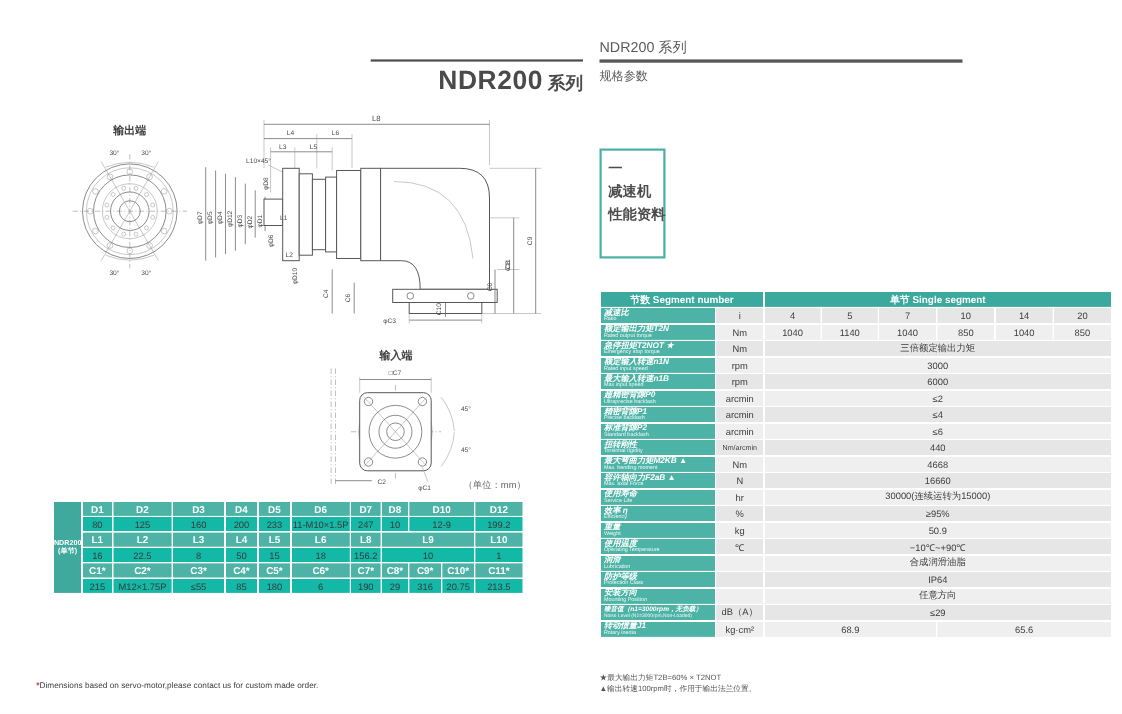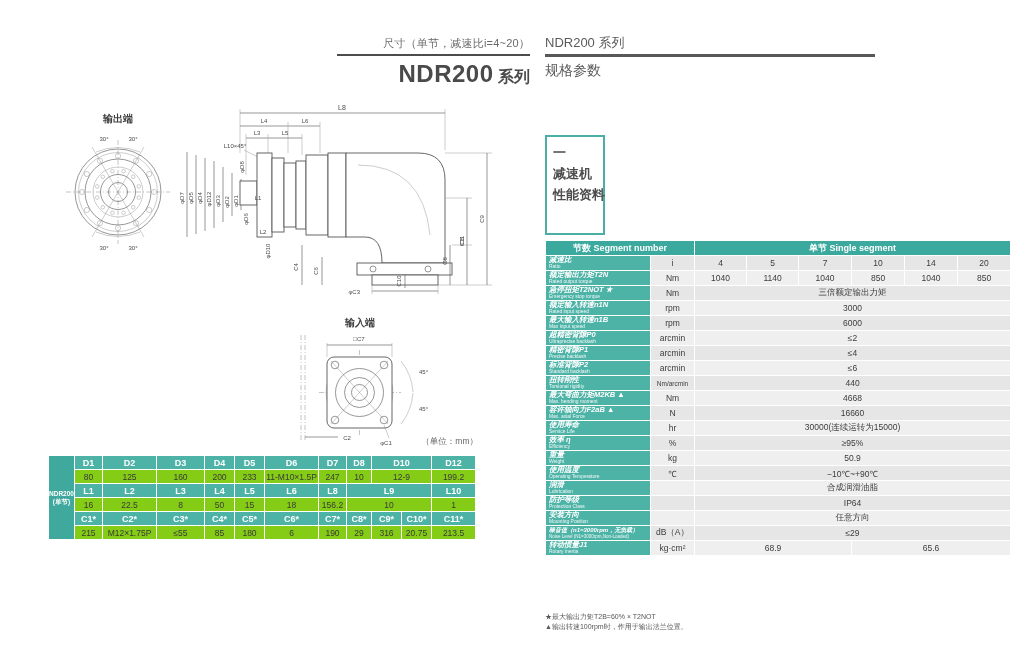--- a/index.html
+++ b/index.html
@@ -9,47 +9,47 @@
   .abs{position:absolute;}
 
   
   #lh-sub{left:337px;top:36px;width:193px;text-align:right;font-size:11px;color:#6a6a6a;letter-spacing:.2px;}
   #lh-line{left:337px;top:54px;width:193px;height:2px;background:#4c4c4c;}
   #lh-title{left:240px;top:60px;width:290px;text-align:right;color:#4a4a4a;}
   #lh-title .big{font-size:24px;font-weight:bold;letter-spacing:.5px;}
   #lh-title .sml{font-size:16px;font-weight:bold;text-align:right;}
   #rh-series{left:545px;top:34px;width:300px;font-size:13px;color:#5a5a5a;}
   #rh-line{left:545px;top:54px;width:330px;height:3px;background:#585858;}
-  #rh-section{left:545px;top:62px;width:300px;font-size:14px;color:#5a5a5a;}
+  #rh-section{left:545px;top:62px;width:300px;font-size:11px;color:#5a5a5a;}
 
   
   #perfbox{left:545px;top:135px;width:46px;height:86px;border:2px solid #4AB0A5;padding:5px 4px 5px 6px;}
   #perfbox div{font-size:13px;font-weight:bold;color:#4c4c4c;line-height:21px;white-space:nowrap;}
 
   
-  #spec{left:545px;top:240px;}
+  #spec{left:545px;top:264px;}
   table{border-collapse:collapse;table-layout:fixed;}
   #spec table{width:465px;}
   #spec td{border:1px solid #fff;height:13px;padding:0;overflow:hidden;white-space:nowrap;}
   #spec .hdr{background:#3BA99E;color:#fff;font-size:9px;font-weight:bold;text-align:center;height:14px;}
   #spec .lbl{background:#4DB3A7;color:#fff;padding:0 0 0 3px;}
   #spec .lbl .cn{font-size:7.5px;line-height:8px;font-weight:bold;font-style:italic;}
   #spec .lbl .en{font-size:6px;line-height:6px;transform:scale(.82);transform-origin:0 0;opacity:.92;}
   #spec .lbl.small .cn{font-size:6px;}
   #spec .lbl.small .en{font-size:5.5px;}
   #spec .c{text-align:center;font-size:8.5px;color:#3c3c3c;}
   #spec tr:nth-child(even) .c{background:#e6e6e6;}
   #spec tr:nth-child(odd) .c{background:#efefef;}
 
   
   #dim{left:48px;top:455px;}
   #dim table{width:427px;}
   #dim td{border:1px solid #fff;height:13px;padding:0;text-align:center;overflow:hidden;white-space:nowrap;}
   #dim .h{background:#4DB3A7;color:#fff;font-size:9px;font-weight:bold;}
-  #dim .v{background:#84cc16;color:#3a3a3a;font-size:8.5px;}
+  #dim .v{background:#14b8a6;color:#3a3a3a;font-size:8.5px;}
   #dim .name{background:#3FA99D;color:#fff;font-size:6.5px;font-weight:bold;line-height:8px;}
 
   
   #unitnote{left:388px;top:436px;width:90px;font-size:8.5px;color:#666;text-align:right;}
   #fn-left{left:33px;top:617px;font-size:7.5px;color:#3d3d3d;line-height:11px;}
   #fn-left .star{color:#d42a2a;font-weight:bold;}
   #fn-left .cn{color:#555;}
   #fn-right{left:545px;top:612px;font-size:7px;color:#555;line-height:10px;}
 
   
@@ -60,21 +60,20 @@
   .body{stroke:#555;stroke-width:.9;fill:#fff;}
   .t6{font-size:6px;}
   .t7{font-size:7px;}
   .tt{font-size:10px;font-weight:bold;fill:#3f3f3f;}
 </style>
 </head>
 <body>
 
 <div id="page">
 
-  <div class="abs" id="lh-sub">尺寸（单节，减速比i=4~20）</div>
   <div class="abs" id="lh-line"></div>
   <div class="abs" id="lh-title">
     <span class="big">NDR200</span><span class="sml"> 系列</span>
   </div>
 
   <div class="abs" id="rh-series">NDR200 系列</div>
   <div class="abs" id="rh-line"></div>
   <div class="abs" id="rh-section">规格参数</div>
 
   <div class="abs" id="perfbox">
@@ -537,19 +536,20 @@
             </td>
         <td class="c unit">kg·cm²</td>
         <td class="c" colspan="3">68.9</td>
         <td class="c" colspan="3">65.6</td>
       </tr>
     </tbody>
       </table>
   </div>
 
   <div class="abs" id="fn-left">
+    <div><span class="star">*</span><span>Dimensions based on servo-motor,please contact us for custom made order.</span></div>
   </div>
   <div class="abs" id="fn-right">
     <div>★最大输出力矩T2B=60% × T2NOT</div>
     <div>▲输出转速100rpm时，作用于输出法兰位置。</div>
   </div>
 
 </div>
 
 </body></html>

